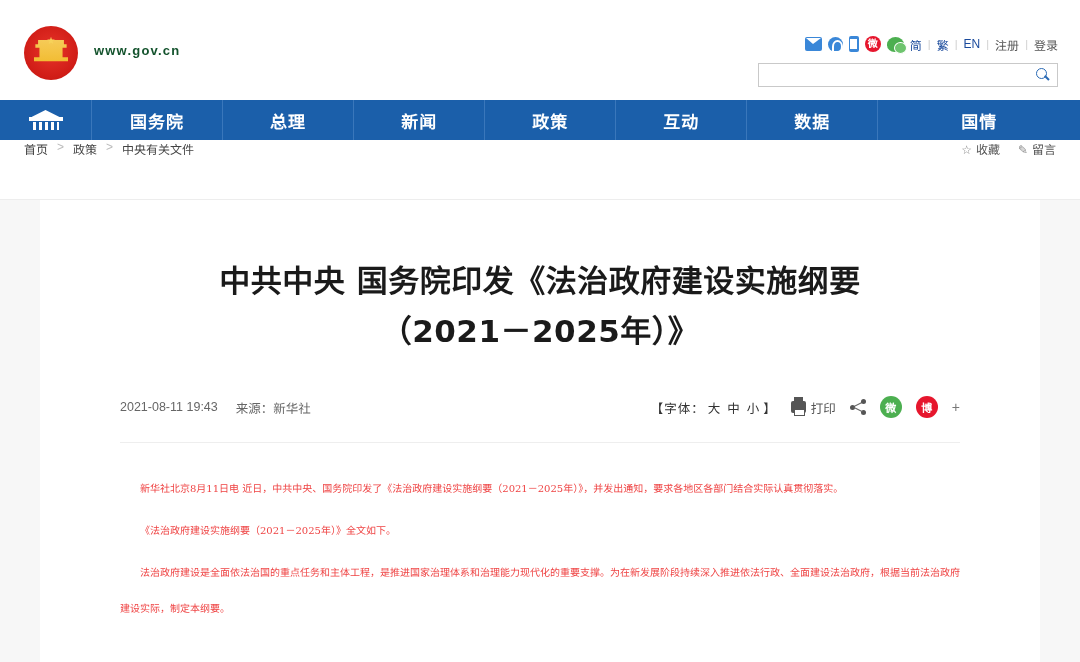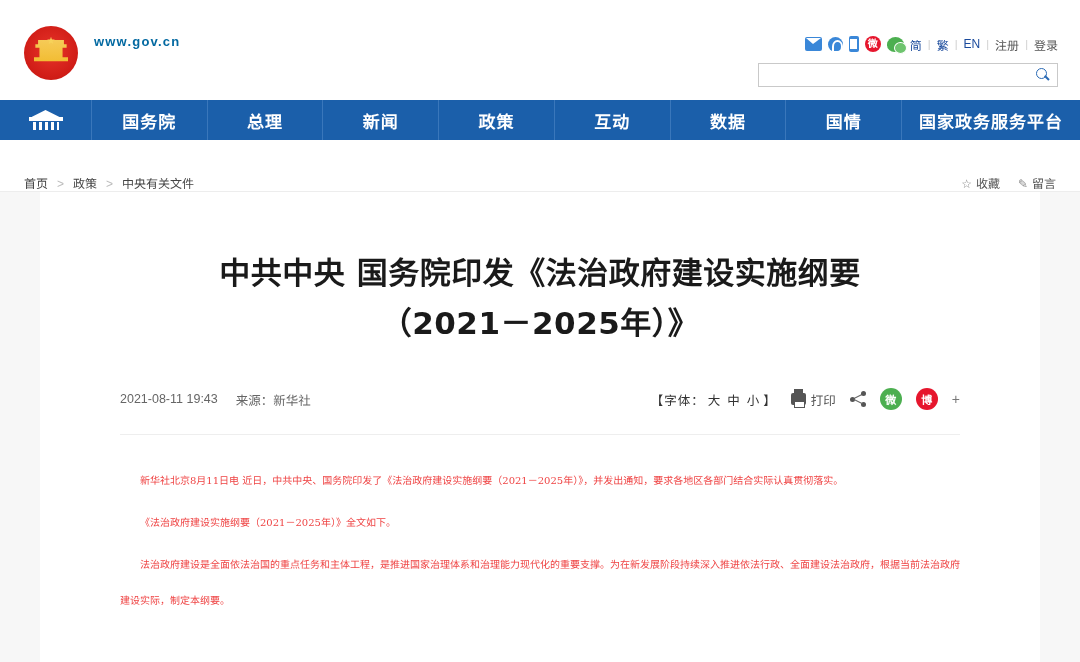--- a/index.html
+++ b/index.html
@@ -58,23 +58,23 @@
     font-weight: bold;
     color: #c8161d;
     letter-spacing: 1px;
     line-height: 40px;
     white-space: nowrap;
   }
   .site-domain {
     font-family: "Liberation Sans", sans-serif;
     font-size: 13px;
     font-weight: bold;
-    color: #0369a1;
+    color: #14532d;
     letter-spacing: 1.2px;
-    margin-top: 10px;
+    margin-top: 19px;
     margin-left: 2px;
   }
 
   
   .top-right {
     position: absolute;
     right: 22px;
     top: 34px;
     width: 300px;
     text-align: right;
@@ -236,24 +236,24 @@
     font-weight: bold;
     border-right: 1px solid #3a77bb;
     cursor: pointer;
     letter-spacing: 1px;
     white-space: nowrap;
   }
   .nav-item:last-child { border-right: none; flex: 1.55; }
 
   
   .crumb-bar {
-    height: 52px;
+    height: 60px;
     background: #fff;
     display: flex;
-    align-items: flex-end;
+    align-items: flex-start;
     padding: 0 24px;
     font-size: 12px;
     color: #666;
     border-bottom: 1px solid #ededed;
   }
   .crumb a { color: #444; text-decoration: none; }
   .crumb-sep { color: #bbb; margin: 0 9px; }
   .crumb-actions {
     margin-left: auto;
     display: flex; align-items: center; gap: 18px;
@@ -403,21 +403,20 @@
         <i class="home-roof"></i>
       </span>
   </div>
   <div class="nav-item">国务院</div>
   <div class="nav-item">总理</div>
   <div class="nav-item">新闻</div>
   <div class="nav-item">政策</div>
   <div class="nav-item">互动</div>
   <div class="nav-item">数据</div>
   <div class="nav-item">国情</div>
-  <div class="nav-item">国家政务服务平台</div>
 </div>
 
 <div class="crumb-bar">
   <span class="crumb">
     <a href="#">首页</a>
   </span>
   <span class="crumb-sep">&gt;</span>
   <span class="crumb">
     <a href="#">政策</a>
   </span>

